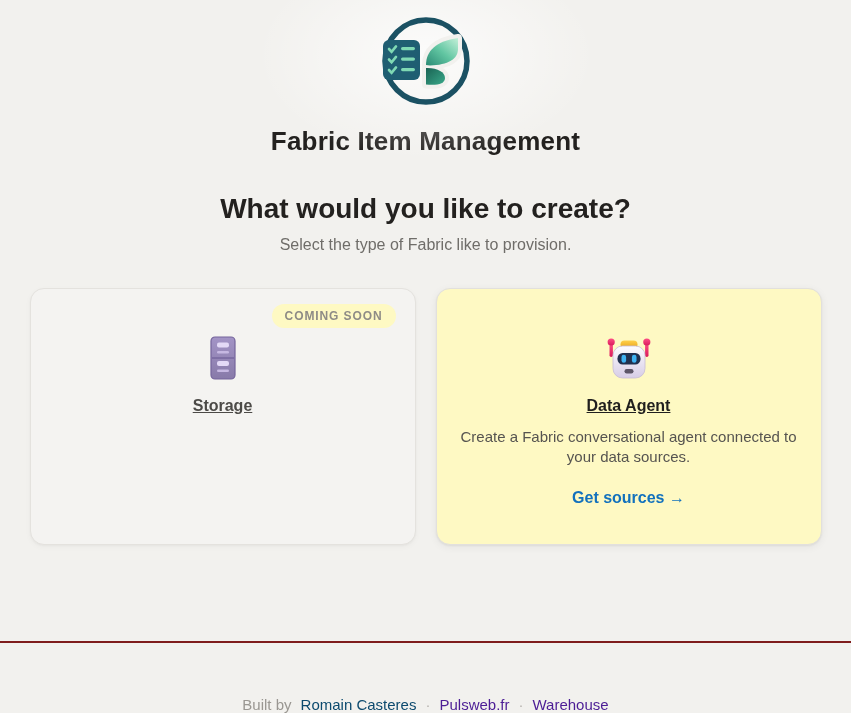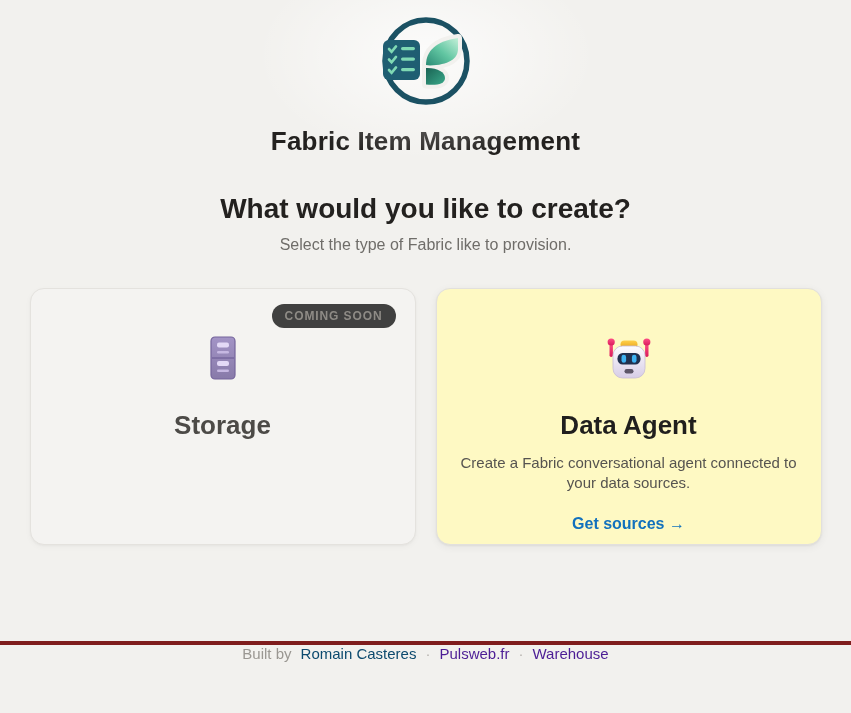--- a/index.html
+++ b/index.html
@@ -37,37 +37,37 @@
     box-shadow:0 1px 2px rgba(0,0,0,0.03), 0 2px 6px rgba(0,0,0,0.03);
     cursor:default;
   }
   .card-active {
     background:#fef9c3; border:1px solid #e2e0dd;
     box-shadow:0 1px 2px rgba(0,0,0,0.05), 0 2px 8px rgba(0,0,0,0.06);
     cursor:pointer;
   }
   .badge {
     position:absolute; top:15px; right:19px;
-    background:#404040; color:#8e8b86;
+    background:#fef9c3; color:#8e8b86;
     font-size:12px; font-weight:700; letter-spacing:0.9px;
     padding:5px 13px; border-radius:13px;
   }
   .card-icon { height:48px; display:flex; justify-content:center; align-items:center; }
-  .card-title { margin-top:28px; font-size:26px; font-weight:700; }
+  .card-title { margin-top:15px; font-size:16px; font-weight:700;text-decoration:underline; }
   .card-disabled .card-title { color:#4c4a47; }
   .card-active .card-title { color:#201f1e; }
   .card-desc { margin-top:12px; font-size:15px; line-height:1.35; max-width:356px; margin-left:auto; margin-right:auto; }
   .card-disabled .card-desc { color:#9c9995; }
   .card-active .card-desc { color:#565450; }
   .cta { display:inline-block; margin-top:21px; font-size:16px; font-weight:700; color:#1271bd; cursor:pointer; text-decoration:none; }
 
   
   .footer {
-    border-top:4px solid #7f1d1d; height:72px; flex:0 0 72px;
-    display:flex; align-items:flex-start; justify-content:center; gap:9px;
+    border-top:2px solid #7f1d1d; height:72px; flex:0 0 72px;
+    display:flex; align-items:flex-end; justify-content:center; gap:9px;
     font-size:15px; color:#9a9792;
   }
   .footer .author { font-weight:400; color:#0c4a6e; }
   .footer .flink { color:#4c1d95; cursor:pointer; text-decoration:none; }
   .footer .dot { color:#b6b3ae; }
 </style>
 </head>
 <body>
 
 <div class="page">

